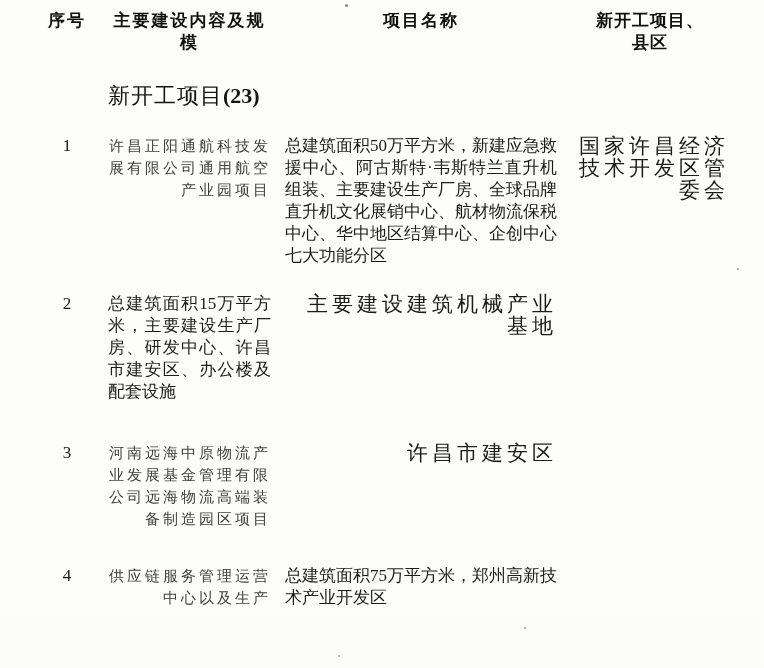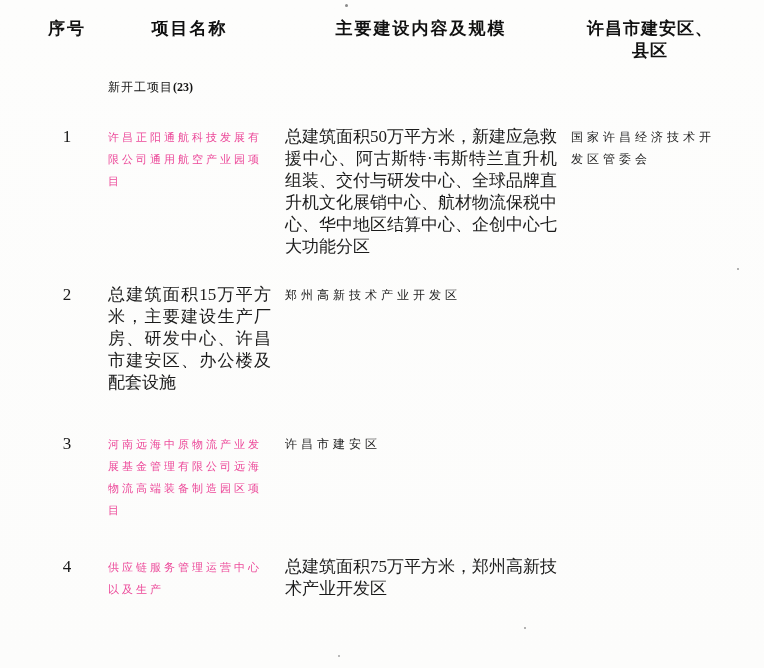--- a/index.html
+++ b/index.html
@@ -10,21 +10,21 @@
   body {
     width: 764px;
     height: 668px;
     overflow: hidden;
     position: relative;
     font-family: "Liberation Serif", serif;
     color: #1b1b1b;
     background: linear-gradient(180deg, #fdfdfc 0%, #fcfcfb 100%);
   }
   .doc {
-    padding: 18px 0 0 40px;
+    padding: 10px 0 0 40px;
   }
   .grid-row {
     display: grid;
     grid-template-columns: 54px 163px 272px 158px;
     column-gap: 14px;
   }
   
   .header-row {
     font-family: "Liberation Sans", sans-serif;
     font-weight: 700;
@@ -35,23 +35,23 @@
   .header-cell {
     text-align: center;
     letter-spacing: 2px;
   }
   .header-cell.loc {
     white-space: pre-line;
     letter-spacing: 1px;
   }
   
   .section-heading {
-    margin-top: 14px;
+    margin-top: 31px;
     margin-left: 68px;
-    font-size: 12px;
+    font-size: 22px;
     line-height: 22px;
     color: #141414;
     letter-spacing: 1px;
   }
   .section-heading .count {
     font-weight: 700;
     letter-spacing: 0;
   }
   
   .project-row { align-items: start; }
@@ -60,75 +60,77 @@
   .row-3 { margin-top: 39px; }
   .row-4 { margin-top: 35px; }
 
   .c-index {
     text-align: center;
     font-size: 17px;
     line-height: 22px;
     color: #181818;
   }
   .c-name {
-    font-size: 11px;
+    font-size: 15px;
     line-height: 22px;
     letter-spacing: 3px;
-    color: #ec4899;
+    color: #404040;
+    text-align: right;
   }
   .c-content {
     font-size: 17px;
     line-height: 22px;
     text-align: justify;
     text-justify: inter-character;
     color: #1b1b1b;
   }
   .c-loc {
-    font-size: 12px;
+    font-size: 21px;
     line-height: 22px;
     letter-spacing: 4px;
     color: #1b1b1b;
+    text-align: right;
   }
   
   .speck {
     position: absolute;
     border-radius: 50%;
     background: #8a8a8a;
   }
   .speck.s1 { left: 345px; top: 4px;   width: 3px; height: 3px; }
   .speck.s2 { left: 737px; top: 268px; width: 2px; height: 2px; background:#9a9a9a; }
   .speck.s3 { left: 524px; top: 627px; width: 2px; height: 2px; background:#9a9a9a; }
   .speck.s4 { left: 338px; top: 655px; width: 2px; height: 2px; background:#a5a5a5; }
 </style>
 </head>
 <body>
 
 <div class="doc">
 
   <div class="grid-row header-row">
     <div class="header-cell">序号</div>
+    <div class="header-cell">主要建设内容及规模</div>
     <div class="header-cell">项目名称</div>
-    <div class="header-cell">主要建设内容及规模</div>
-    <div class="header-cell loc">许昌市建安区、
+    <div class="header-cell loc">新开工项目、
 县区</div>
   </div>
 
   <div class="section-heading"><span>新开工项目</span><span class="count">(23)</span></div>
 
   <div class="grid-row project-row row-1">
     <div class="c-index">1</div>
     <div class="c-name">许昌正阳通航科技发展有限公司通用航空产业园项目</div>
-    <div class="c-content">总建筑面积50万平方米，新建应急救援中心、阿古斯特·韦斯特兰直升机组装、交付与研发中心、全球品牌直升机文化展销中心、航材物流保税中心、华中地区结算中心、企创中心七大功能分区</div>
+    <div class="c-content">总建筑面积50万平方米，新建应急救援中心、阿古斯特·韦斯特兰直升机组装、主要建设生产厂房、全球品牌直升机文化展销中心、航材物流保税中心、华中地区结算中心、企创中心七大功能分区</div>
     <div class="c-loc">国家许昌经济技术开发区管委会</div>
   </div>
 
   <div class="grid-row project-row row-2">
     <div class="c-index">2</div>
     <div class="c-content">总建筑面积15万平方米，主要建设生产厂房、研发中心、许昌市建安区、办公楼及配套设施</div>
-    <div class="c-loc">郑州高新技术产业开发区</div>
+    <div class="c-loc">主要建设建筑机械产业基地</div>
   </div>
 
   <div class="grid-row project-row row-3">
     <div class="c-index">3</div>
     <div class="c-name">河南远海中原物流产业发展基金管理有限公司远海物流高端装备制造园区项目</div>
     <div class="c-loc">许昌市建安区</div>
   </div>
 
   <div class="grid-row project-row row-4">
     <div class="c-index">4</div>

